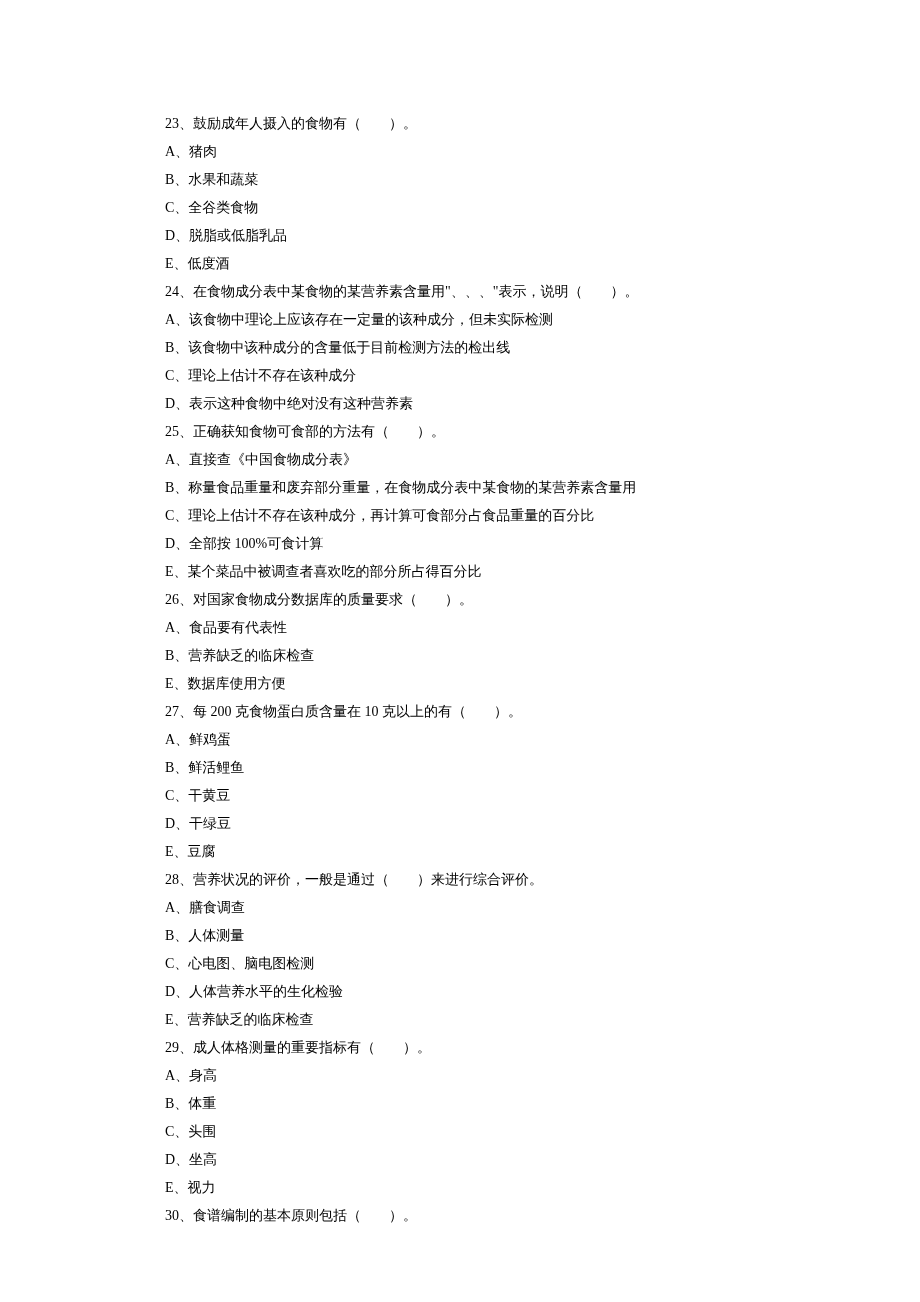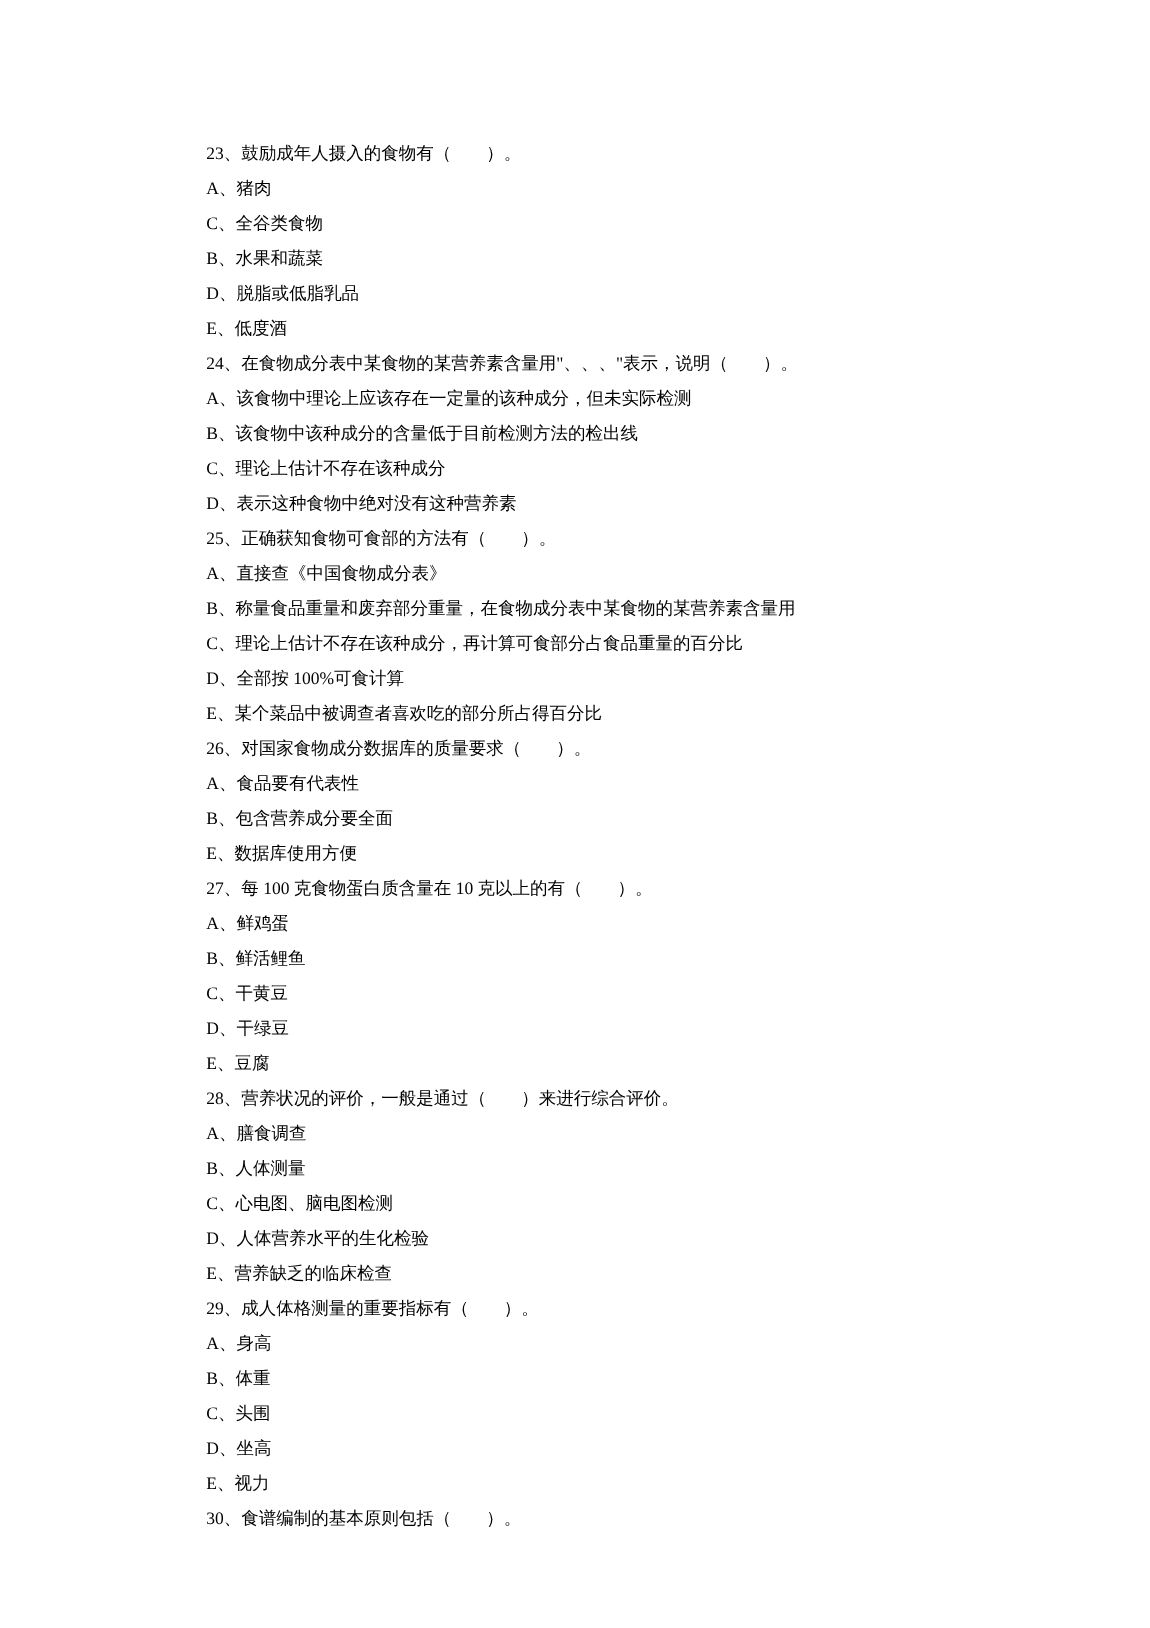--- a/index.html
+++ b/index.html
@@ -24,22 +24,22 @@
     display: block;
   }
 </style>
 </head>
 <body>
 
 <div class="page">
   <div>
     <span class="question-text">23、鼓励成年人摄入的食物有（　　）。</span>
     <span class="option-text">A、猪肉</span>
+    <span class="option-text">B、水果和蔬菜</span>
     <span class="option-text">C、全谷类食物</span>
-    <span class="option-text">B、水果和蔬菜</span>
     <span class="option-text">D、脱脂或低脂乳品</span>
     <span class="option-text">E、低度酒</span>
   </div>
 
   <div>
     <span class="question-text">24、在食物成分表中某食物的某营养素含量用"、、、"表示，说明（　　）。</span>
     <span class="option-text">A、该食物中理论上应该存在一定量的该种成分，但未实际检测</span>
     <span class="option-text">B、该食物中该种成分的含量低于目前检测方法的检出线</span>
     <span class="option-text">C、理论上估计不存在该种成分</span>
     <span class="option-text">D、表示这种食物中绝对没有这种营养素</span>
@@ -50,26 +50,26 @@
     <span class="option-text">A、直接查《中国食物成分表》</span>
     <span class="option-text">B、称量食品重量和废弃部分重量，在食物成分表中某食物的某营养素含量用</span>
     <span class="option-text">C、理论上估计不存在该种成分，再计算可食部分占食品重量的百分比</span>
     <span class="option-text">D、全部按 100%可食计算</span>
     <span class="option-text">E、某个菜品中被调查者喜欢吃的部分所占得百分比</span>
   </div>
 
   <div>
     <span class="question-text">26、对国家食物成分数据库的质量要求（　　）。</span>
     <span class="option-text">A、食品要有代表性</span>
-    <span class="option-text">B、包含营养成分要全面</span>
+    <span class="option-text">B、营养缺乏的临床检查</span>
     <span class="option-text">E、数据库使用方便</span>
   </div>
 
   <div>
-    <span class="question-text">27、每 100 克食物蛋白质含量在 10 克以上的有（　　）。</span>
+    <span class="question-text">27、每 200 克食物蛋白质含量在 10 克以上的有（　　）。</span>
     <span class="option-text">A、鲜鸡蛋</span>
     <span class="option-text">B、鲜活鲤鱼</span>
     <span class="option-text">C、干黄豆</span>
     <span class="option-text">D、干绿豆</span>
     <span class="option-text">E、豆腐</span>
   </div>
 
   <div>
     <span class="question-text">28、营养状况的评价，一般是通过（　　）来进行综合评价。</span>
     <span class="option-text">A、膳食调查</span>

